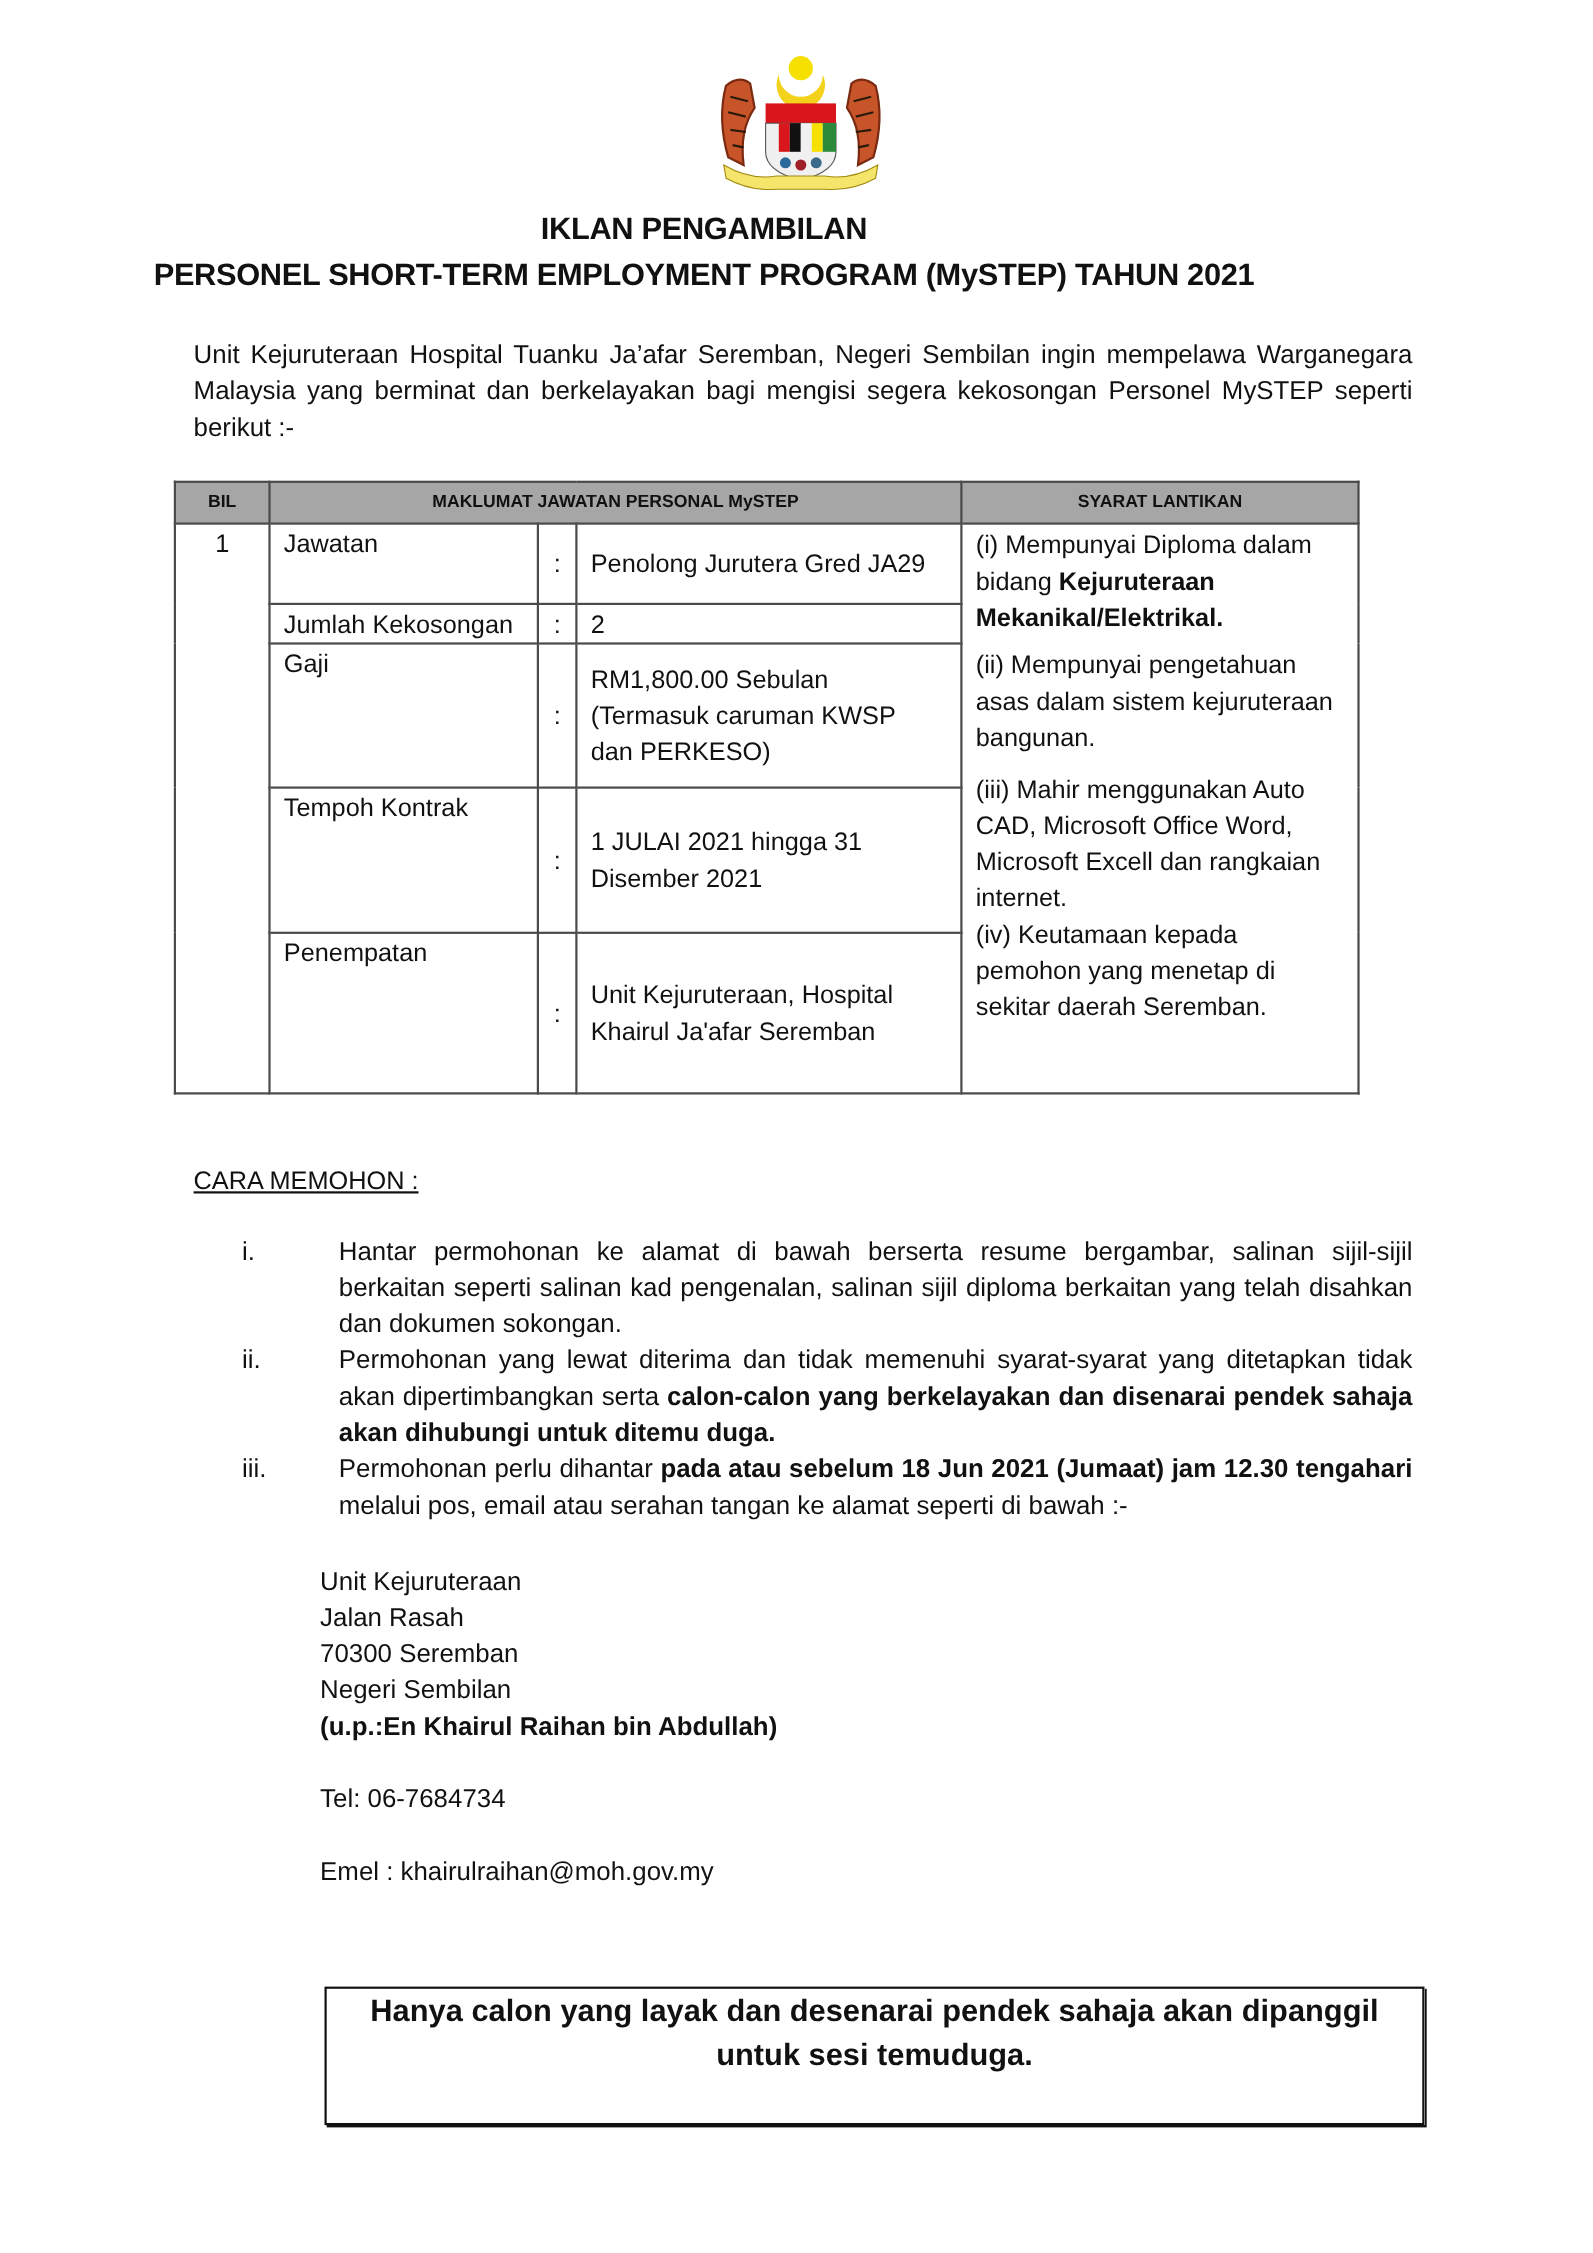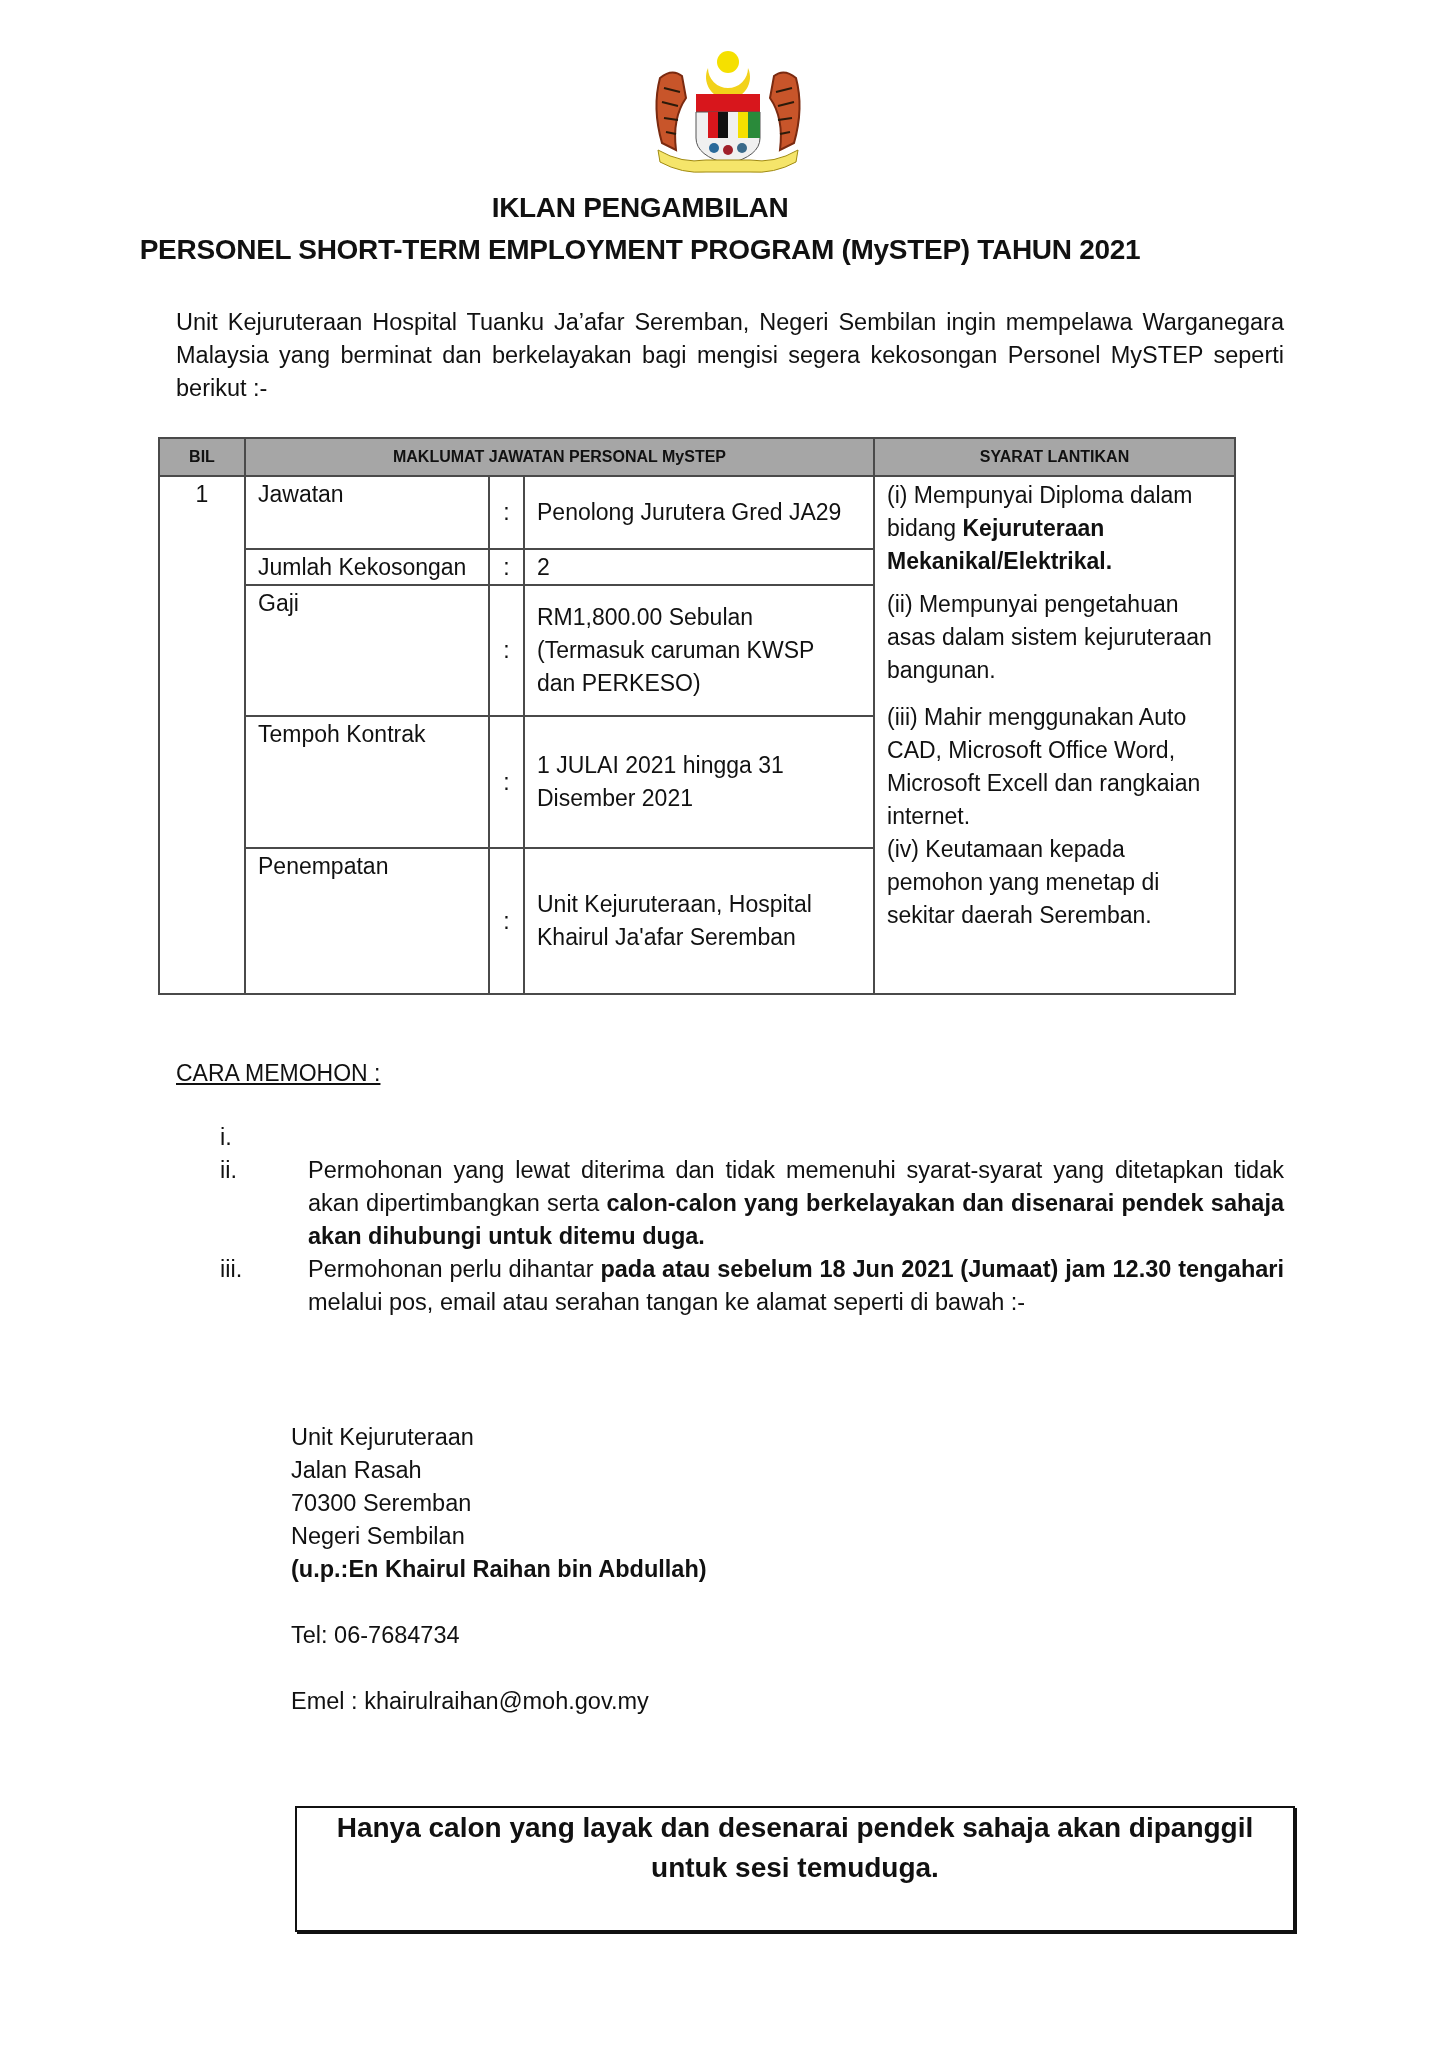--- a/index.html
+++ b/index.html
@@ -132,20 +132,21 @@
     </td>
   </tr>
 </tbody>
   </table>
 
 <div class="heading-apply">CARA MEMOHON :</div>
 
 <div class="steps">
   <div class="step">
     <div class="num">i.</div>
+    <div class="txt">Hantar permohonan ke alamat di bawah berserta resume bergambar, salinan sijil-sijil berkaitan seperti salinan kad pengenalan, salinan sijil diploma berkaitan yang telah disahkan dan dokumen sokongan.</div>
   </div>
   <div class="step">
     <div class="num">ii.</div>
     <div class="txt"><span>Permohonan yang lewat diterima dan tidak memenuhi syarat-syarat yang ditetapkan tidak akan dipertimbangkan serta </span><b>calon-calon yang berkelayakan dan disenarai pendek sahaja akan dihubungi untuk ditemu duga.</b></div>
   </div>
   <div class="step">
     <div class="num">iii.</div>
     <div class="txt"><span>Permohonan perlu dihantar </span><b>pada atau sebelum 18 Jun 2021 (Jumaat) jam 12.30 tengahari</b><span> melalui pos, email atau serahan tangan ke alamat seperti di bawah :-</span></div>
   </div>
 </div>

